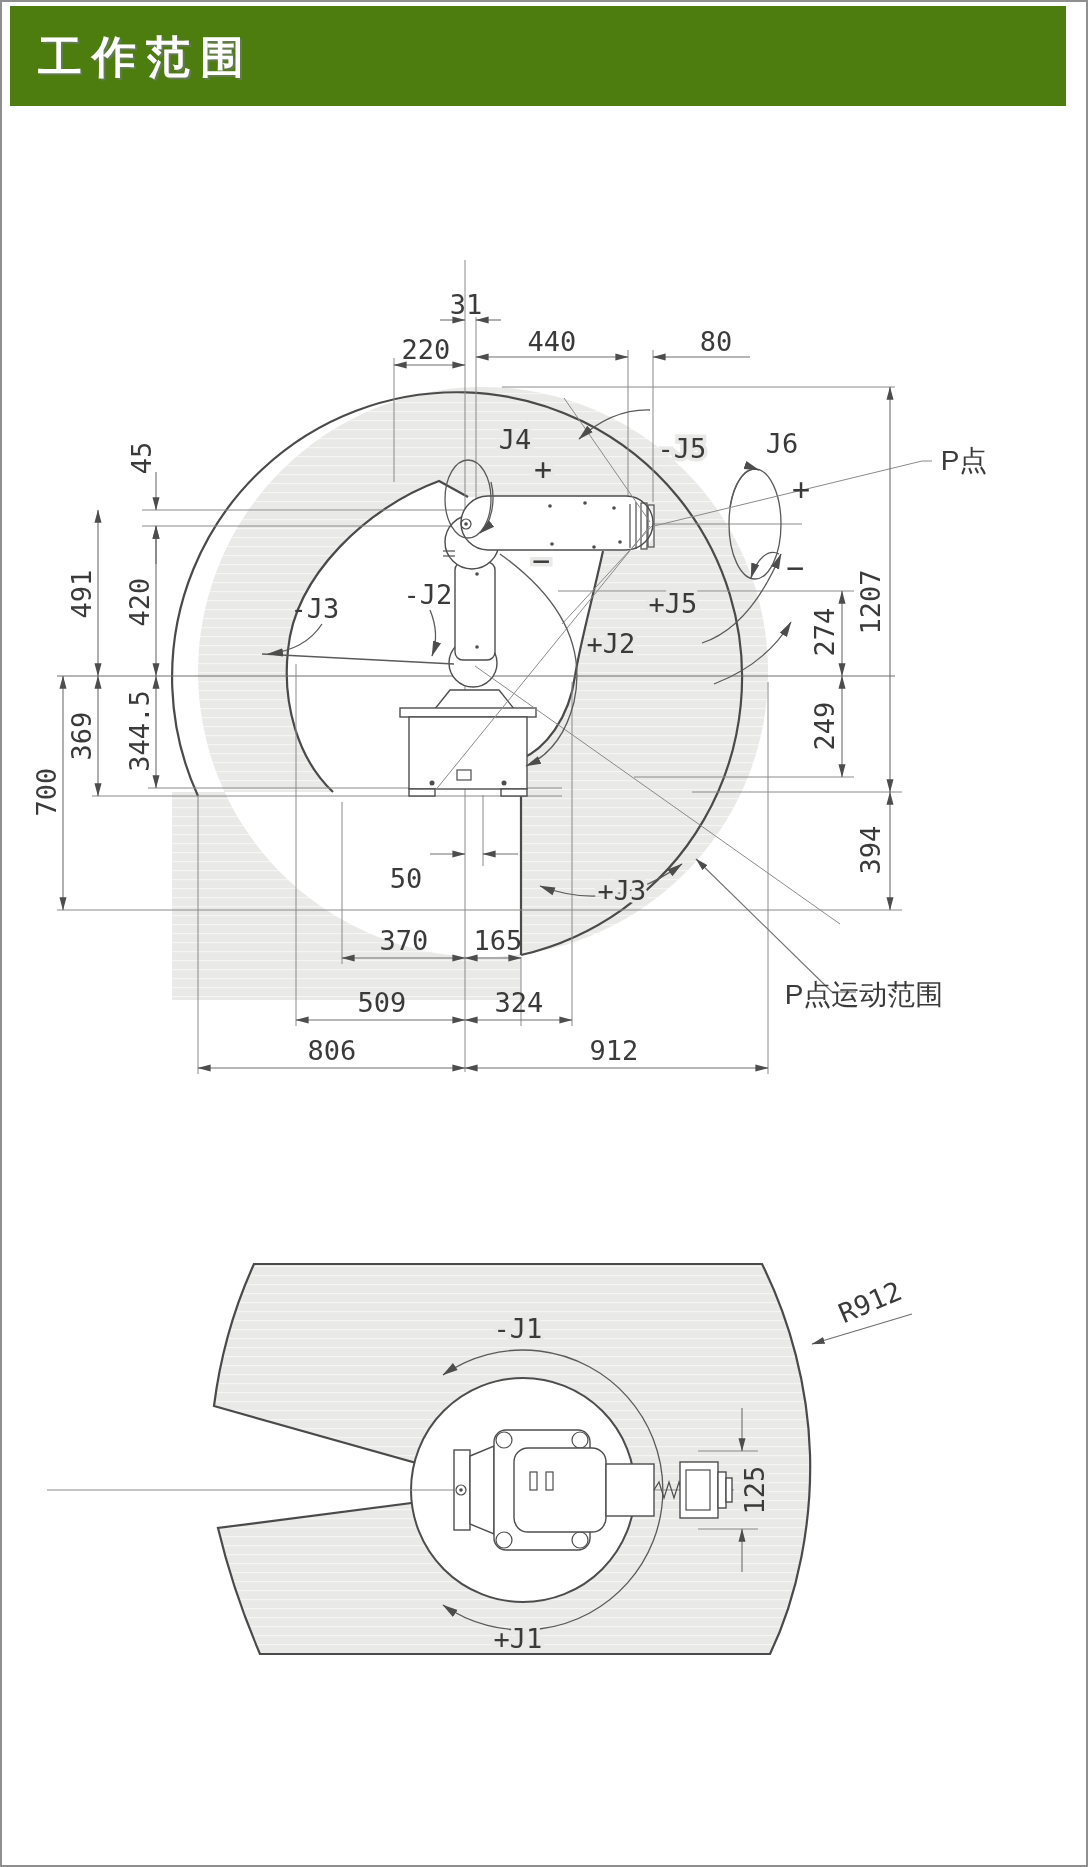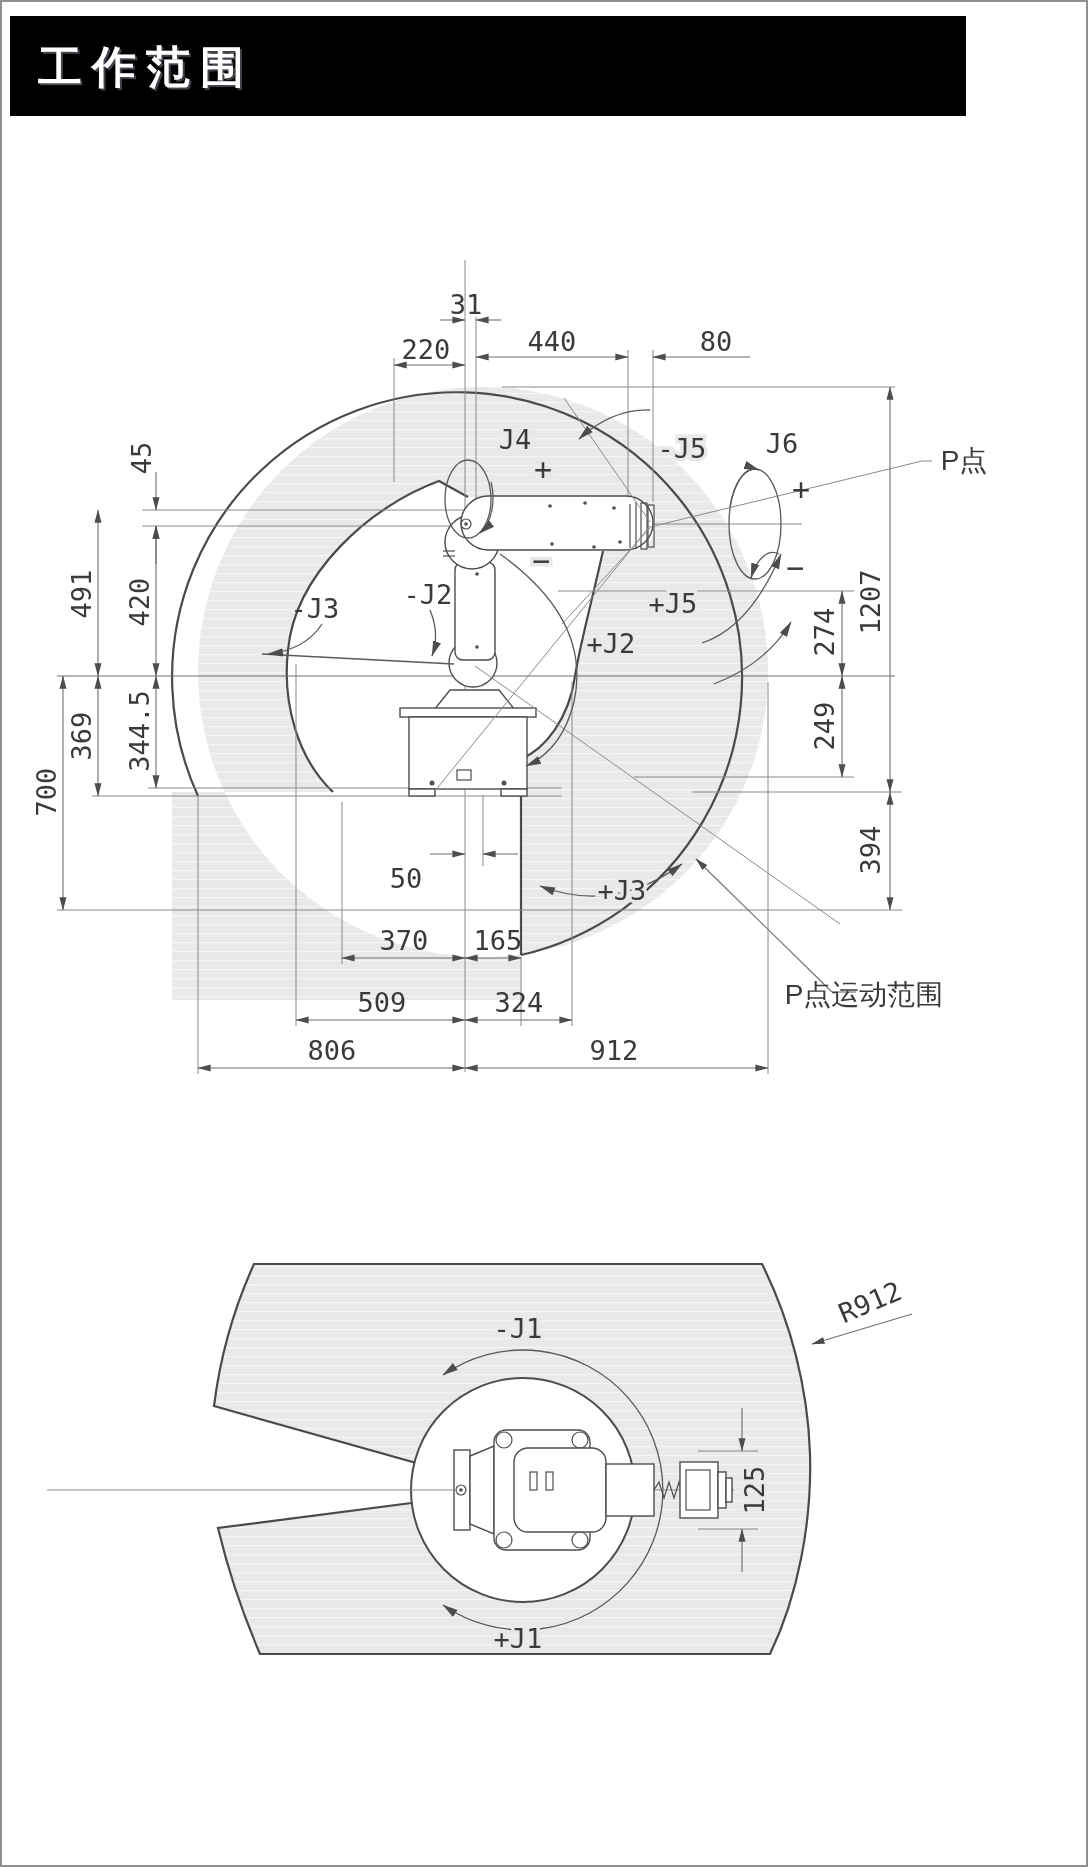--- a/index.html
+++ b/index.html
@@ -1,19 +1,19 @@
 <!DOCTYPE html>
 <html><head>
 <meta charset="utf-8">
 <style>
   html,body{margin:0;padding:0;background:#fff;}
   #page{position:relative;width:1088px;height:1867px;background:#ffffff;
         border:2px solid #8f8f8f;box-sizing:border-box;overflow:hidden;
         font-family:"Liberation Sans", sans-serif;}
-  #hdr{position:absolute;left:8px;top:14px;width:956px;height:100px;background:#000000;}
+  #hdr{position:absolute;left:8px;top:4px;width:1056px;height:100px;background:#4d7c0f;}
   #hdr .t{position:absolute;left:28px;top:22px;color:#ffffff;font-size:44px;font-weight:bold;
           letter-spacing:10px;text-shadow:2px 2px 0 rgba(120,120,140,.55);}
   svg{position:absolute;left:0;top:0;}
   .shadep{stroke:none;}
   .env{fill:none;stroke:#4a4a4a;stroke-width:2.2;}
   .rb{fill:#ffffff;stroke:#4d4d4d;stroke-width:1.4;}
   .rbl{fill:none;stroke:#4d4d4d;stroke-width:1.2;}
   .thin{fill:none;stroke:#8a8a8a;stroke-width:1;}
   .dim{fill:none;stroke:#6f6f6f;stroke-width:1.1;}
   .ann{fill:none;stroke:#5a5a5a;stroke-width:1.3;}

